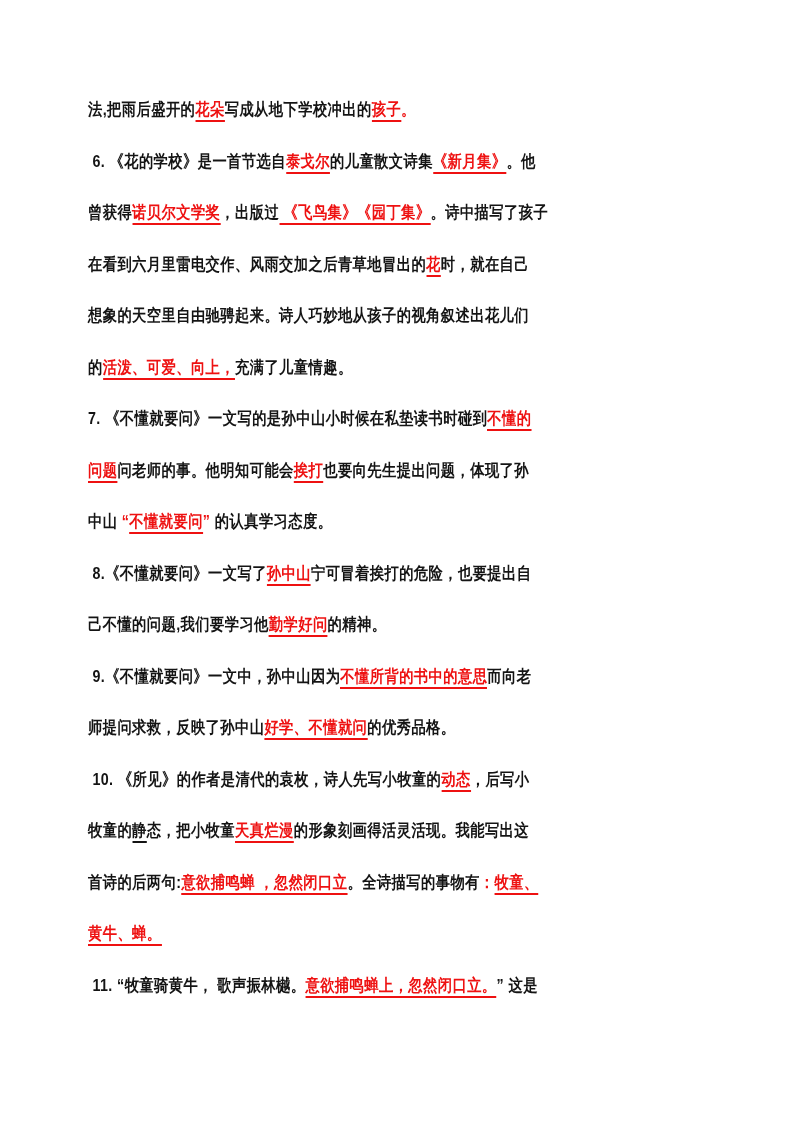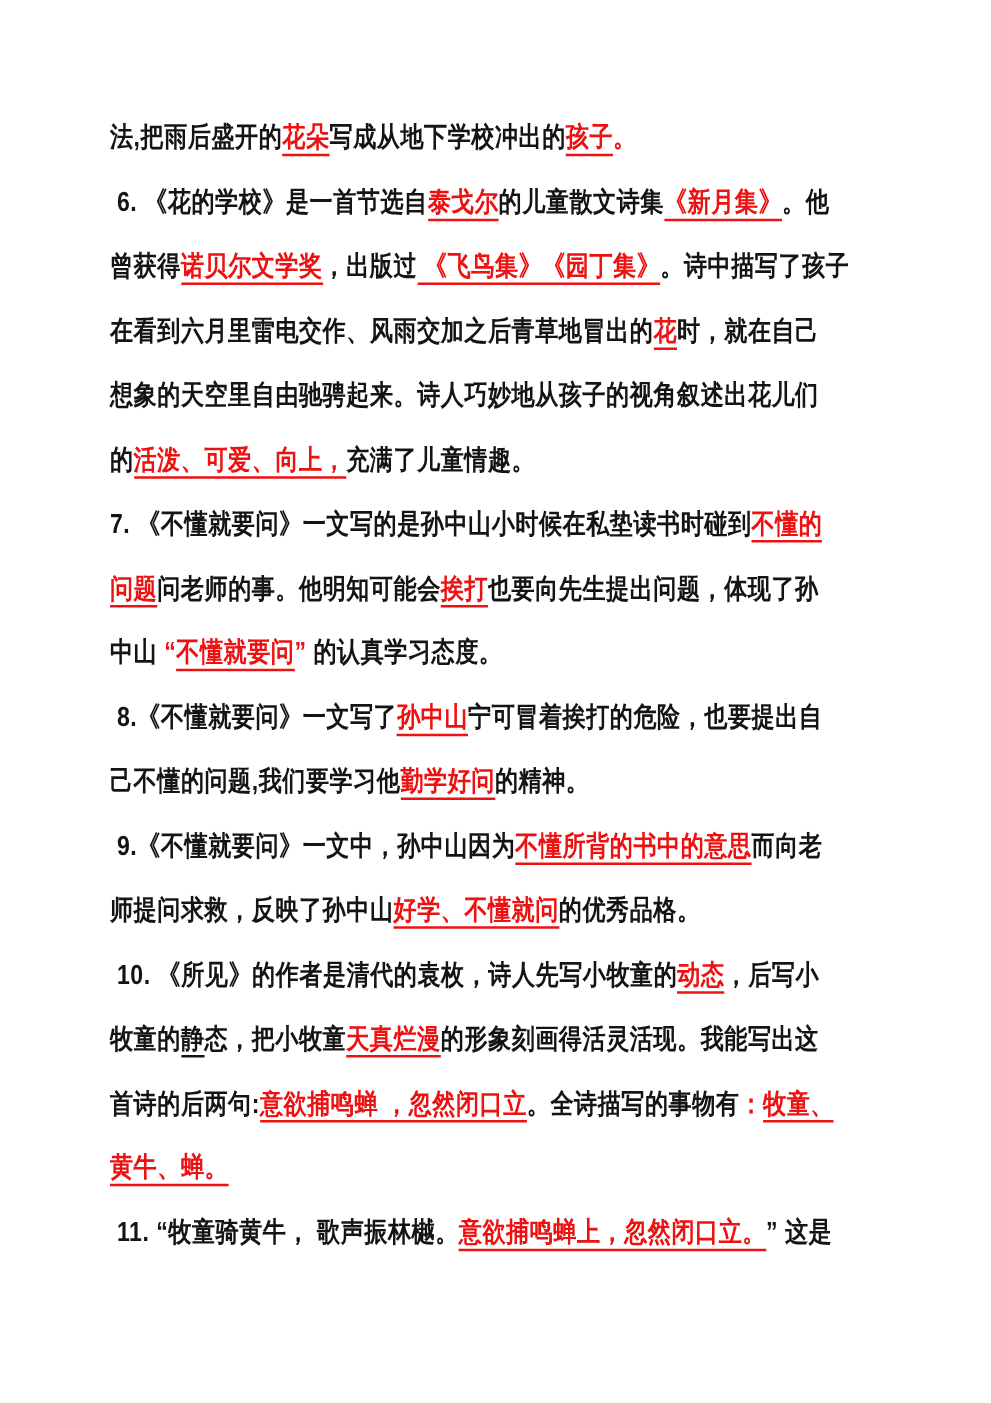--- a/index.html
+++ b/index.html
@@ -14,21 +14,21 @@
     background: #ffffff;
     overflow: hidden;
   }
   .doc {
     position: absolute;
     top: 84px;
     left: 88px;
     right: 40px;
     font-family: "Liberation Sans", "DejaVu Sans", sans-serif;
     font-weight: 700;
-    font-size: 22px;
+    font-size: 17px;
     color: var(--ink, #141414);
     letter-spacing: 0.5px;
   }
   .line {
     line-height: 51.5px;
     height: 51.5px;
     white-space: pre;
     transform: scaleX(0.84);
     transform-origin: 0 50%;
   }

